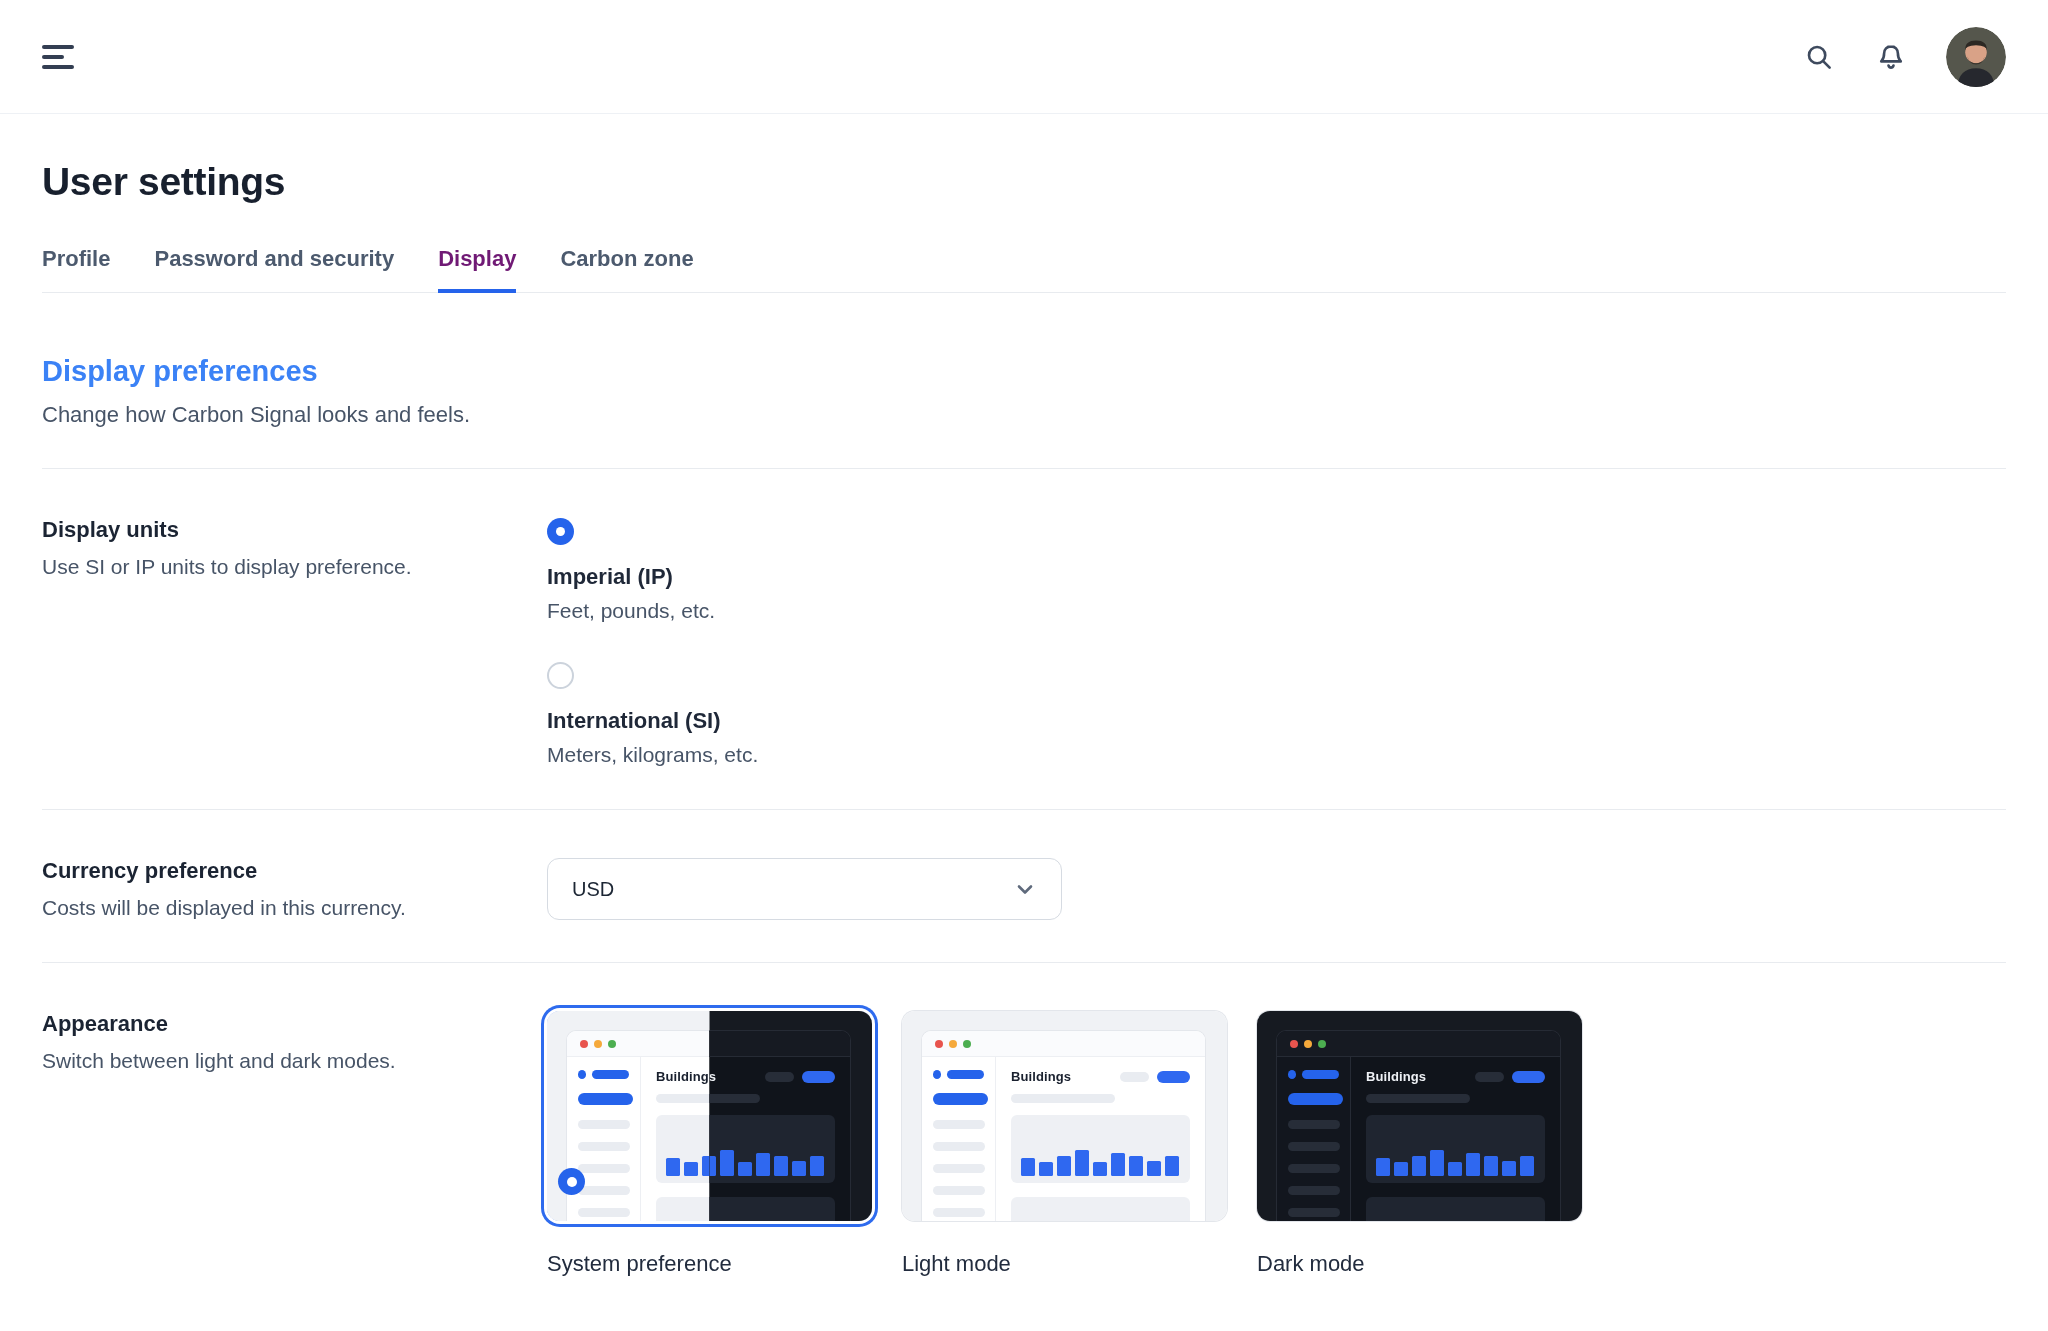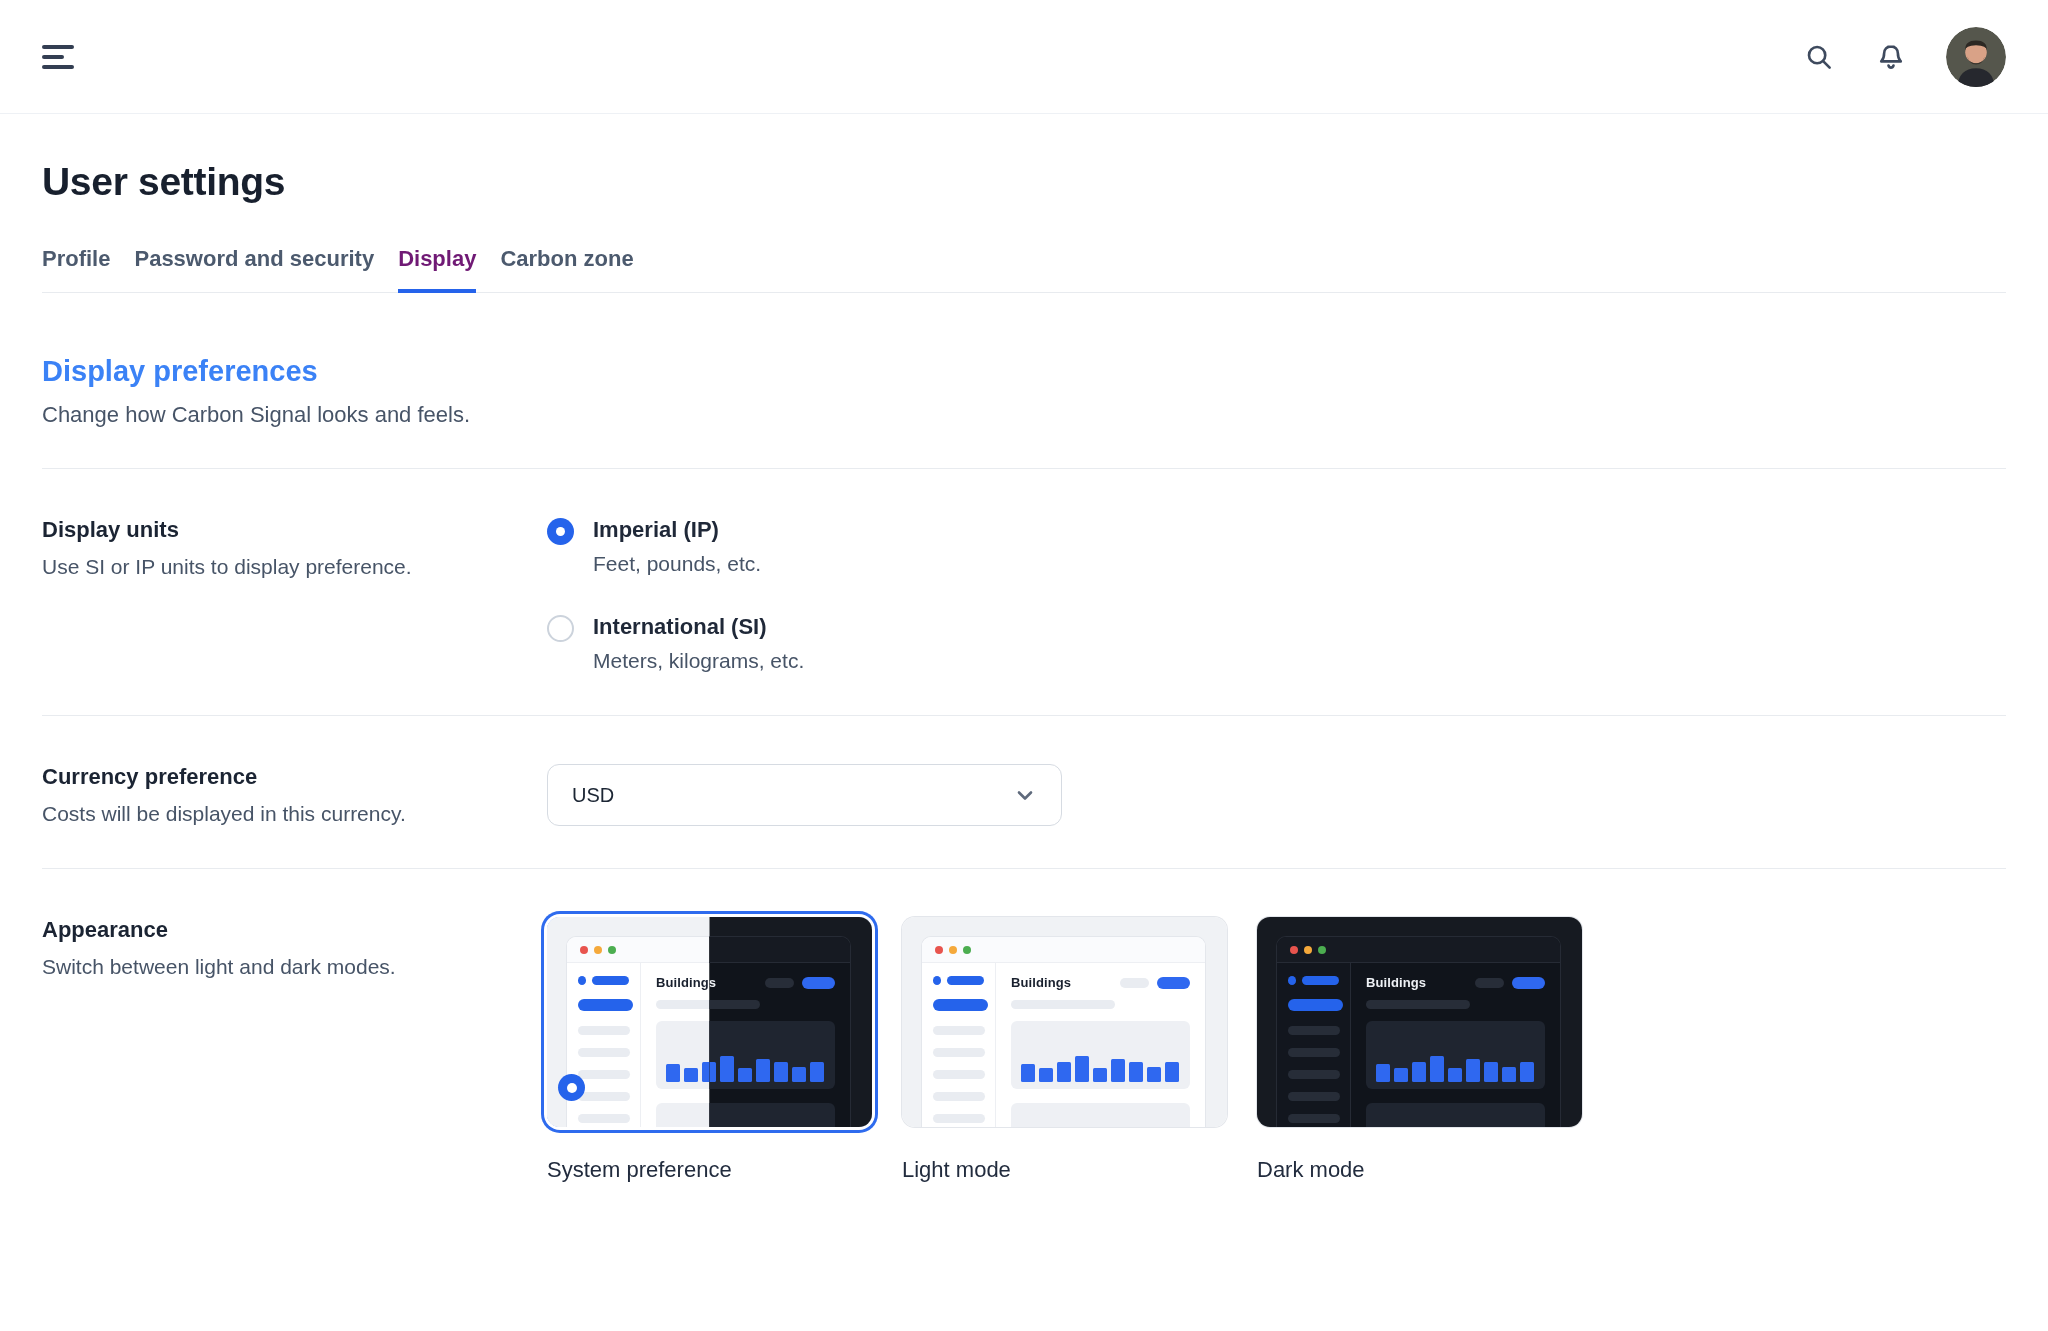--- a/index.html
+++ b/index.html
@@ -27,35 +27,35 @@
   .topbar-right { margin-left:auto; display:flex; align-items:center; gap:38px; }
   .icon-btn { width:34px; height:34px; display:flex; align-items:center; justify-content:center; cursor:pointer; }
   .icon-btn svg { width:30px; height:30px; stroke:#3e4a5e; fill:none; stroke-width:2.1; stroke-linecap:round; stroke-linejoin:round; }
   .avatar { width:60px; height:60px; border-radius:50%; overflow:hidden; cursor:pointer; flex:0 0 auto; }
   .avatar svg { width:100%; height:100%; display:block; }
 
   
   .content { padding:0 42px; }
   .page-title { margin-top:46px; font-size:39px; font-weight:700; letter-spacing:-.3px; color:#18202e; }
 
-  .tabs { margin-top:42px; display:flex; gap:24px; border-bottom:1px solid #e8ebef; }
+  .tabs { margin-top:42px; display:flex; gap:44px; border-bottom:1px solid #e8ebef; }
   .tab { font-size:22px; font-weight:700; color:#4c5a6e; padding-bottom:17px; border-bottom:4px solid transparent; margin-bottom:-1px; cursor:pointer; }
   .tab.active { color:#701a75; border-bottom-color:#2563eb; }
 
   .section-title { margin-top:62px; font-size:29px; font-weight:700; color:#3b82f6; }
   .section-subtitle { margin-top:14px; font-size:22px; color:#475467; }
   .divider { border:none; border-top:1px solid #e8ebef; margin-top:40px; }
 
   .setting-row { display:grid; grid-template-columns:505px 1fr; padding:48px 0 42px 0; border-bottom:1px solid #e8ebef; }
   .setting-row.last { border-bottom:none; }
   .row-label { font-size:22px; font-weight:700; color:#1b2433; }
   .row-desc { margin-top:12px; font-size:21px; color:#475467; }
 
   
-  .radio-option { display:flex; gap:19px; margin-bottom:38px; cursor:pointer; }
+  .radio-option { display:flex; gap:19px; margin-bottom:38px; cursor:pointer;flex-direction:column; }
   .radio-option:last-child { margin-bottom:0; }
   .radio-circle { width:27px; height:27px; border-radius:50%; flex:0 0 auto; margin-top:1px; position:relative; background:#fff; border:2px solid #ccd3dc; }
   .radio-option.selected .radio-circle { background:#2563eb; border:none; }
   .radio-option.selected .radio-circle::after { content:""; position:absolute; left:50%; top:50%; width:9px; height:9px; margin:-4.5px 0 0 -4.5px; border-radius:50%; background:#fff; }
   .radio-label { font-size:22px; font-weight:700; color:#1f2838; }
   .radio-sublabel { margin-top:9px; font-size:21px; color:#475467; }
 
   
   .select-box {
     width:515px; height:62px; border:1.5px solid #d6dbe2; border-radius:12px;

